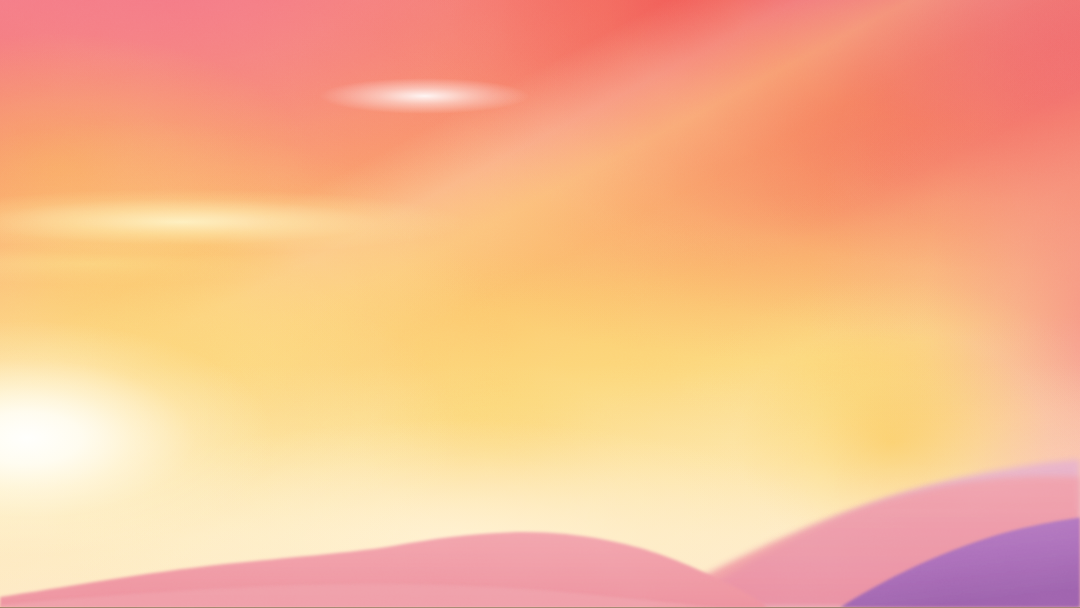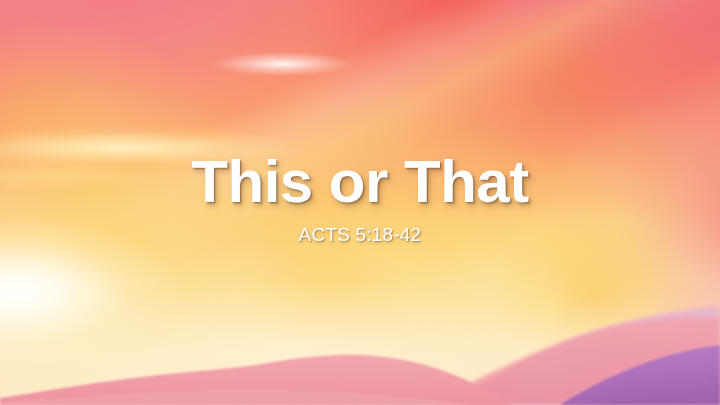--- a/index.html
+++ b/index.html
@@ -297,18 +297,14 @@
       </filter>
       <filter id="blotch">
         <feTurbulence type="fractalNoise" baseFrequency="0.012" numOctaves="4" seed="21"></feTurbulence>
         <feColorMatrix type="saturate" values="0"></feColorMatrix>
       </filter>
     </defs>
     <rect width="720" height="405" filter="url(#blotch)" opacity="0.22"></rect>
     <rect width="720" height="405" filter="url(#grain)" opacity="0.10"></rect>
   </svg>
 
-  <div id="text-block">
-    <h1 id="title">This or That</h1>
-    <p id="subtitle">ACTS 5:18-42</p>
-  </div>
 
 </div>
 
 </body></html>

